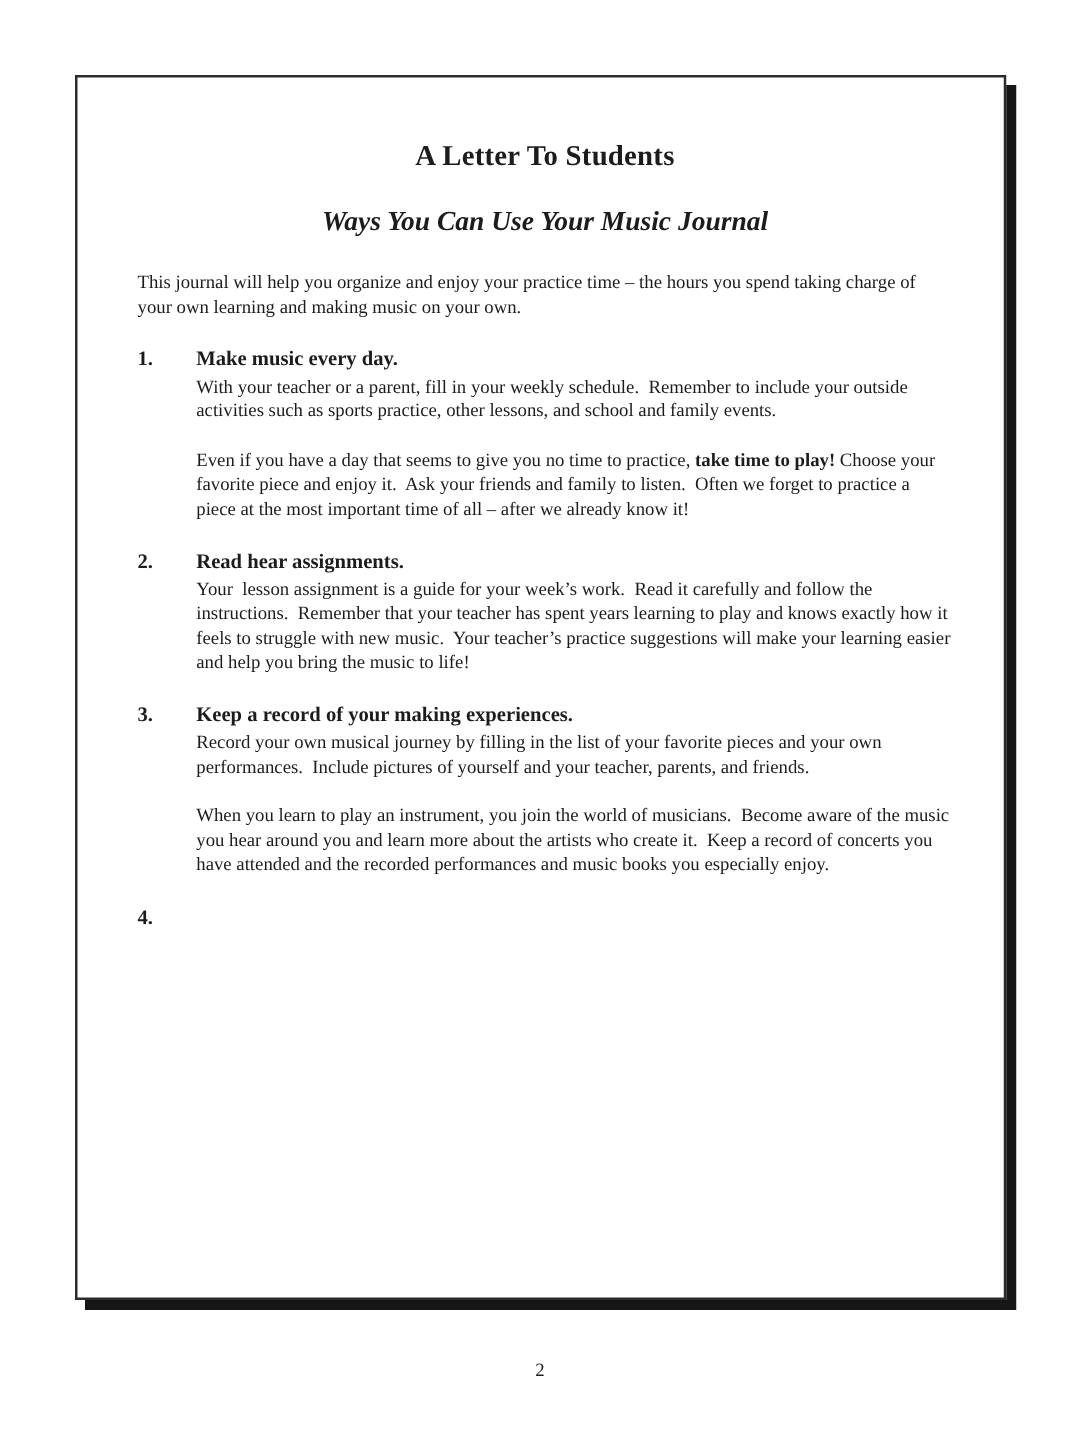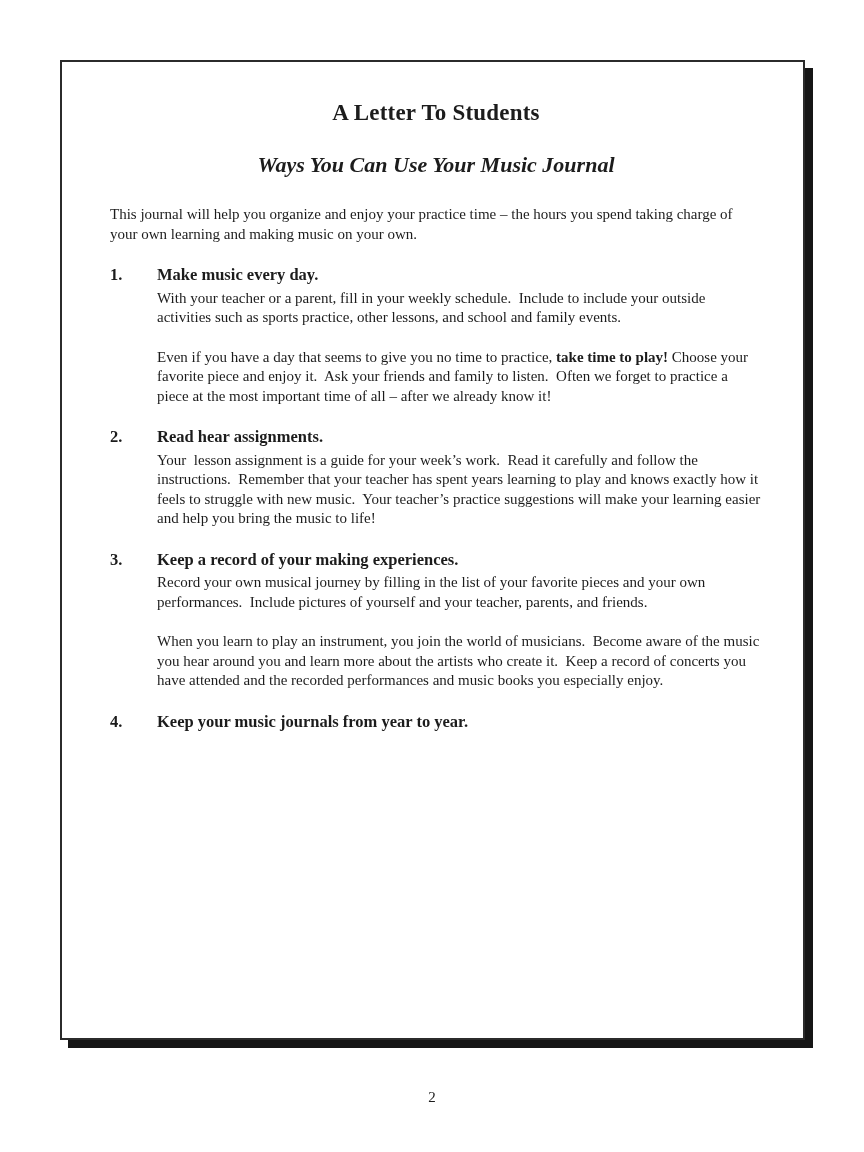--- a/index.html
+++ b/index.html
@@ -13,20 +13,21 @@
   .sheet {
     position: absolute;
     left: 60px; top: 60px;
     width: 745px; height: 980px;
     background: #ffffff;
     border: 2px solid #2b2b2b;
     box-shadow: 8px 8px 0 0 #161616;
   }
   .content {
     padding: 38px 41px 0 48px;
+    margin-top: 12px;
   }
   h1.doc-title {
     text-align: center;
     font-size: 23px;
     font-weight: bold;
     letter-spacing: 0.2px;
   }
   h2.doc-subtitle {
     text-align: center;
     font-size: 22px;
@@ -81,21 +82,21 @@
 
     <h1 class="doc-title">A Letter To Students</h1>
     <h2 class="doc-subtitle">Ways You Can Use Your Music Journal</h2>
 
     <p class="intro">This journal will help you organize and enjoy your practice time – the hours you spend taking charge of your own learning and making music on your own.</p>
 
     <section class="section">
       <div class="num">1.</div>
       <div class="sec-body">
         <h3>Make music every day.</h3>
-        <p><span>With your teacher or a parent, fill in your weekly schedule.  Include to include your outside activities such as sports practice, other lessons, and school and family events.</span></p>
+        <p><span>With your teacher or a parent, fill in your weekly schedule.  Remember to include your outside activities such as sports practice, other lessons, and school and family events.</span></p>
         <p><span>Even if you have a day that seems to give you no time to practice, </span><strong>take time to play!</strong><span> Choose your favorite piece and enjoy it.  Ask your friends and family to listen.  Often we forget to practice a piece at the most important time of all – after we already know it!</span></p>
       </div>
     </section>
 
     <section class="section">
       <div class="num">2.</div>
       <div class="sec-body">
         <h3>Read hear assignments.</h3>
         <p><span>Your  lesson assignment is a guide for your week’s work.  Read it carefully and follow the instructions.  Remember that your teacher has spent years learning to play and knows exactly how it feels to struggle with new music.  Your teacher’s practice suggestions will make your learning easier and help you bring the music to life!</span></p>
       </div>
@@ -106,20 +107,19 @@
       <div class="sec-body">
         <h3>Keep a record of your making experiences.</h3>
         <p><span>Record your own musical journey by filling in the list of your favorite pieces and your own performances.  Include pictures of yourself and your teacher, parents, and friends.</span></p>
         <p><span>When you learn to play an instrument, you join the world of musicians.  Become aware of the music you hear around you and learn more about the artists who create it.  Keep a record of concerts you have attended and the recorded performances and music books you especially enjoy.</span></p>
       </div>
     </section>
 
     <section class="section">
       <div class="num">4.</div>
       <div class="sec-body">
-        <h3>Keep your music journals from year to year.</h3>
       </div>
     </section>
 
   </div>
 </div>
 
 <div class="page-number">2</div>
 
 </body></html>

